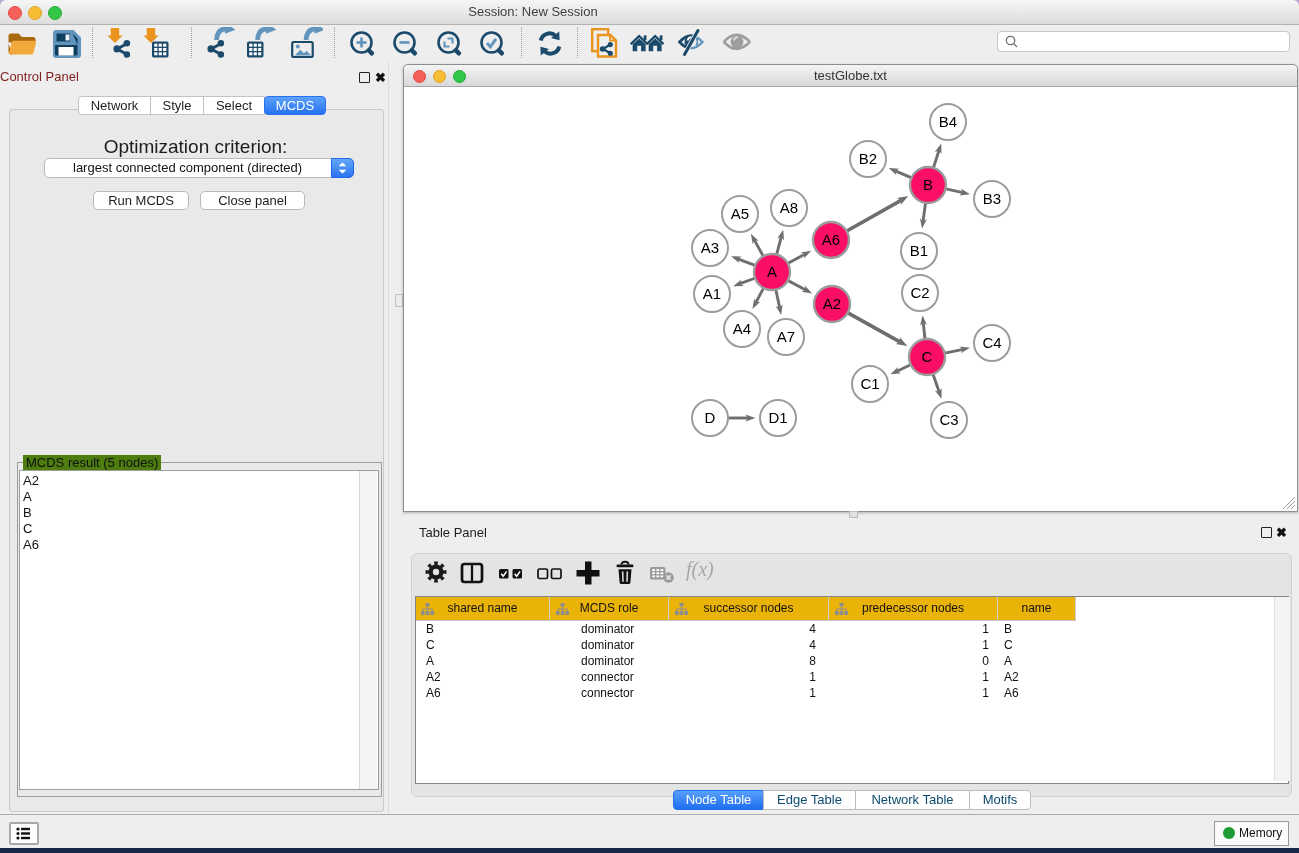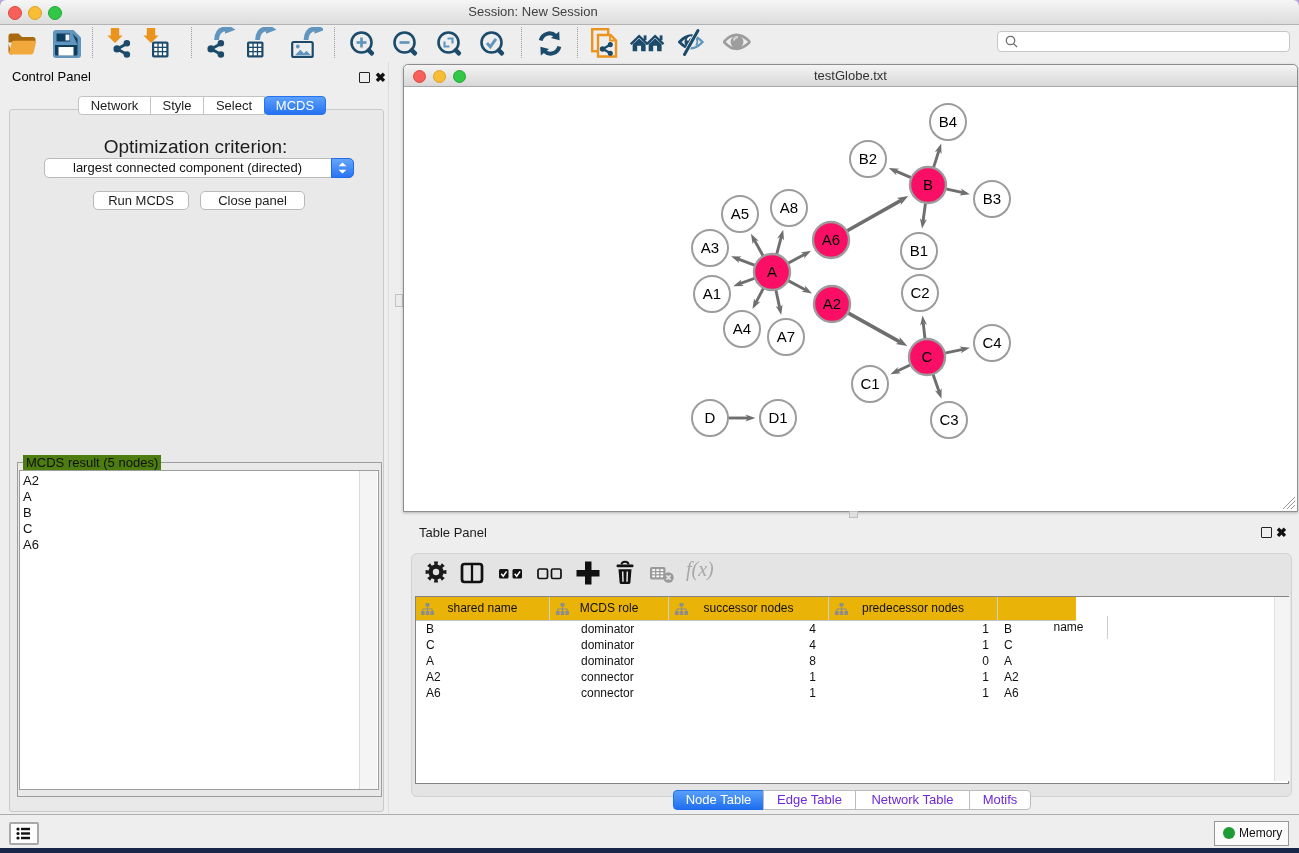--- a/index.html
+++ b/index.html
@@ -11,21 +11,21 @@
  background:linear-gradient(#f6f6f6,#dcdcdc);border-bottom:1px solid #b3b3b3;}
 .tl{width:12px;height:12px;border-radius:50%;top:6px;}
 #tl-r{left:8px;background:#f6615b;border:0.5px solid #e1473f;}
 #tl-y{left:28px;background:#f7bd35;border:0.5px solid #dfa025;}
 #tl-g{left:48px;background:#33c748;border:0.5px solid #24a833;}
 #apptitle{left:0;top:4px;width:1066px;text-align:center;font-size:13px;color:#404040;}
 #toolbar{left:0;top:24px;width:1299px;height:37px;}
 .sep{top:27px;width:0;height:31px;border-left:1px dotted #9a9a9a;}
 #searchbox{left:997px;top:31px;width:291px;height:19px;background:#fff;border:1px solid #c6c6c6;border-radius:4px;}
 
-#cp-title{left:12px;top:69px;font-size:13px;color:#000000;}
+#cp-title{left:0;top:69px;font-size:13px;color:#7f1d1d;}
 .floatico{top:72px;width:9px;height:9px;border:1.5px solid #222;border-radius:1px;}
 .xico{top:70px;font-size:13px;font-weight:bold;color:#111;}
 #cp-box{left:9px;top:109px;width:373px;height:701px;background:#e9e9e9;border:1px solid #c9c9c9;border-radius:3px;}
 .tab{position:absolute;top:96px;height:17px;background:#fff;border:1px solid #c3c3c3;
  font-size:13px;color:#1d1d1d;text-align:center;line-height:17px;}
 .tabsel{background:linear-gradient(#5ba1f9,#2672f1);color:#fff;border:1px solid #2672f1;border-radius:4px;}
 #opt-label{left:9px;top:136px;width:373px;text-align:center;font-size:19px;color:#1d1d1d;}
 #dropdown{left:44px;top:158px;width:308px;height:18px;background:#fff;border:1px solid #b9b9b9;border-radius:5px;font-size:13px;color:#111;line-height:18px;}
 #ddbtn{right:-1px;top:-1px;width:21px;height:18px;border:1px solid #2169ee;border-radius:0 5px 5px 0;background:linear-gradient(#64a7fa,#2a74f2);}
 .btn{position:absolute;height:17px;background:#fff;border:1px solid #b9b9b9;border-radius:5px;
@@ -49,21 +49,21 @@
 
 #tp-title{left:419px;top:525px;font-size:13px;color:#1d1d1d;}
 #tp-box{left:411px;top:553px;width:879px;height:242px;background:#e4e4e4;border:1px solid #d2d2d2;border-radius:6px;}
 #tbl{left:415px;top:596px;width:872px;height:186px;background:#fff;border:1px solid #848484;}
 #tbl-head{left:0;top:0;width:660px;height:23px;background:#eab308;border-bottom:1px solid #c4c4c4;}
 .th{position:absolute;top:0;height:23px;font-size:12px;color:#111;text-align:center;line-height:23px;border-right:1px solid #cfcfcf;}
 .tr{position:absolute;width:660px;height:16px;font-size:12px;color:#111;}
 .td{position:absolute;top:0;height:16px;line-height:16px;}
 .num{text-align:right;}
 #tbl-scroll{left:858px;top:0;width:15px;height:184px;background:#f4f4f4;border-left:1px solid #e0e0e0;}
-.btab{position:absolute;top:790px;height:18px;background:#fff;border:1px solid #bcbcbc;font-size:13px;color:#6d28d9;text-align:center;line-height:18px;}
+.btab{position:absolute;top:790px;height:18px;background:#fff;border:1px solid #bcbcbc;font-size:13px;color:#0c4a6e;text-align:center;line-height:18px;}
 .btabsel{background:linear-gradient(#58a0f9,#1e6ef0);color:#fff;border:1px solid #1e6ef0;border-radius:4px 0 0 4px;}
 .icon{position:absolute;}
 </style></head>
 <body>
 <div class="abs" id="desktop"></div>
 <div class="abs" id="appwin"></div>
 <div class="abs" id="titlebar"></div>
 <div class="abs tl" id="tl-r"></div>
 <div class="abs tl" id="tl-y"></div>
 <div class="abs tl" id="tl-g"></div>
@@ -428,21 +428,21 @@
     <circle cx="19.5" cy="15.5" r="5.2" fill="#9a9a9a"></circle>
     <path d="M17.4 13.4 l4.2 4.2 M21.6 13.4 l-4.2 4.2" stroke="#e4e4e4" stroke-width="1.6"></path>
   </svg>
 <div class="abs" style="left:686px;top:558px;font-family:'Liberation Serif',serif;font-style:italic;font-size:20px;color:#a8a8a8;">f(x)</div>
 <div class="abs" id="tbl">
  <div class="abs" id="tbl-head">
   <div class="th" style="left:0;width:133px;">shared name</div>
   <div class="th" style="left:134px;width:118px;">MCDS role</div>
   <div class="th" style="left:253px;width:159px;">successor nodes</div>
   <div class="th" style="left:413px;width:168px;">predecessor nodes</div>
-  <div class="th" style="left:614px;width:77px;border-right:1px solid #cfcfcf;margin-top:19px;">name</div>
+  <div class="th" style="left:582px;width:77px;border-right:1px solid #cfcfcf;">name</div>
  </div>
 <svg class="abs" style="left:5px;top:6px" width="13" height="12" viewBox="0 0 13 12">
       <g fill="#8d8d8d">
         <rect x="4.5" y="0" width="4" height="3.5"></rect>
         <rect x="0" y="8" width="3.6" height="4"></rect>
         <rect x="4.7" y="8" width="3.6" height="4"></rect>
         <rect x="9.4" y="8" width="3.6" height="4"></rect>
       </g>
       <path d="M6.5 3.5 v2.5 M1.8 8 v-2 h9.4 v2 M6.5 6 v2" stroke="#8d8d8d" stroke-width="1" fill="none"></path>
     </svg>

